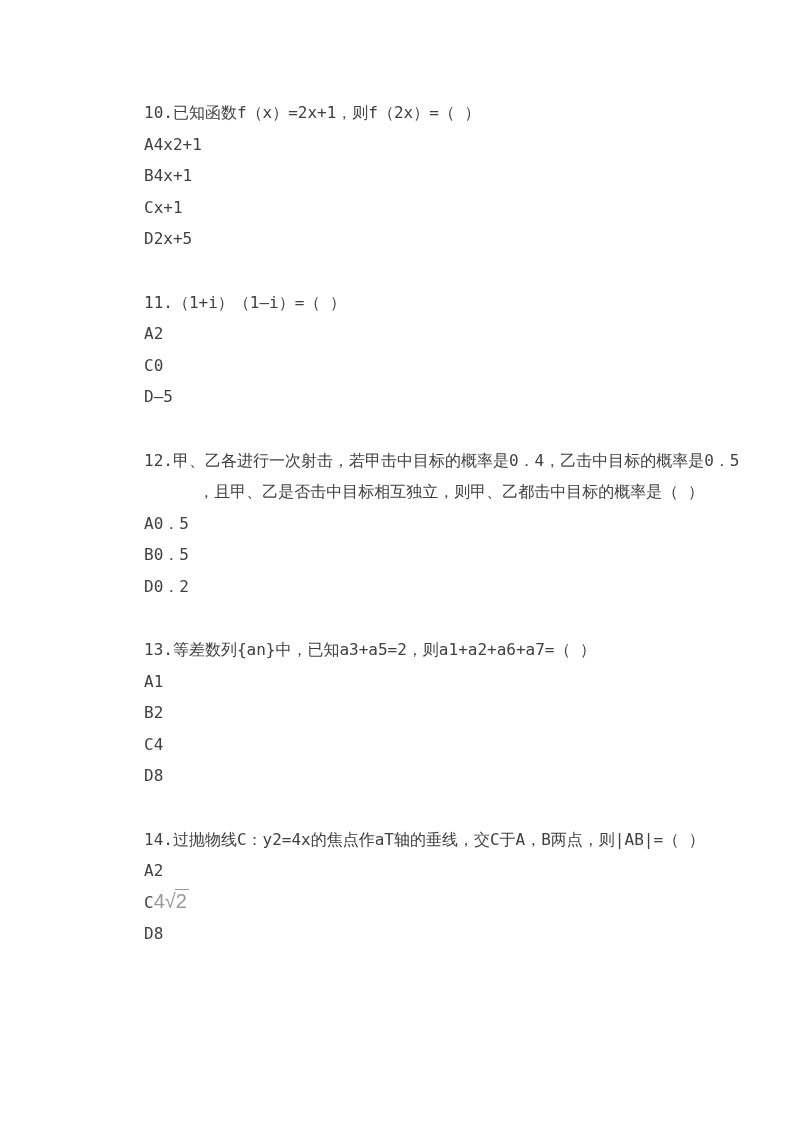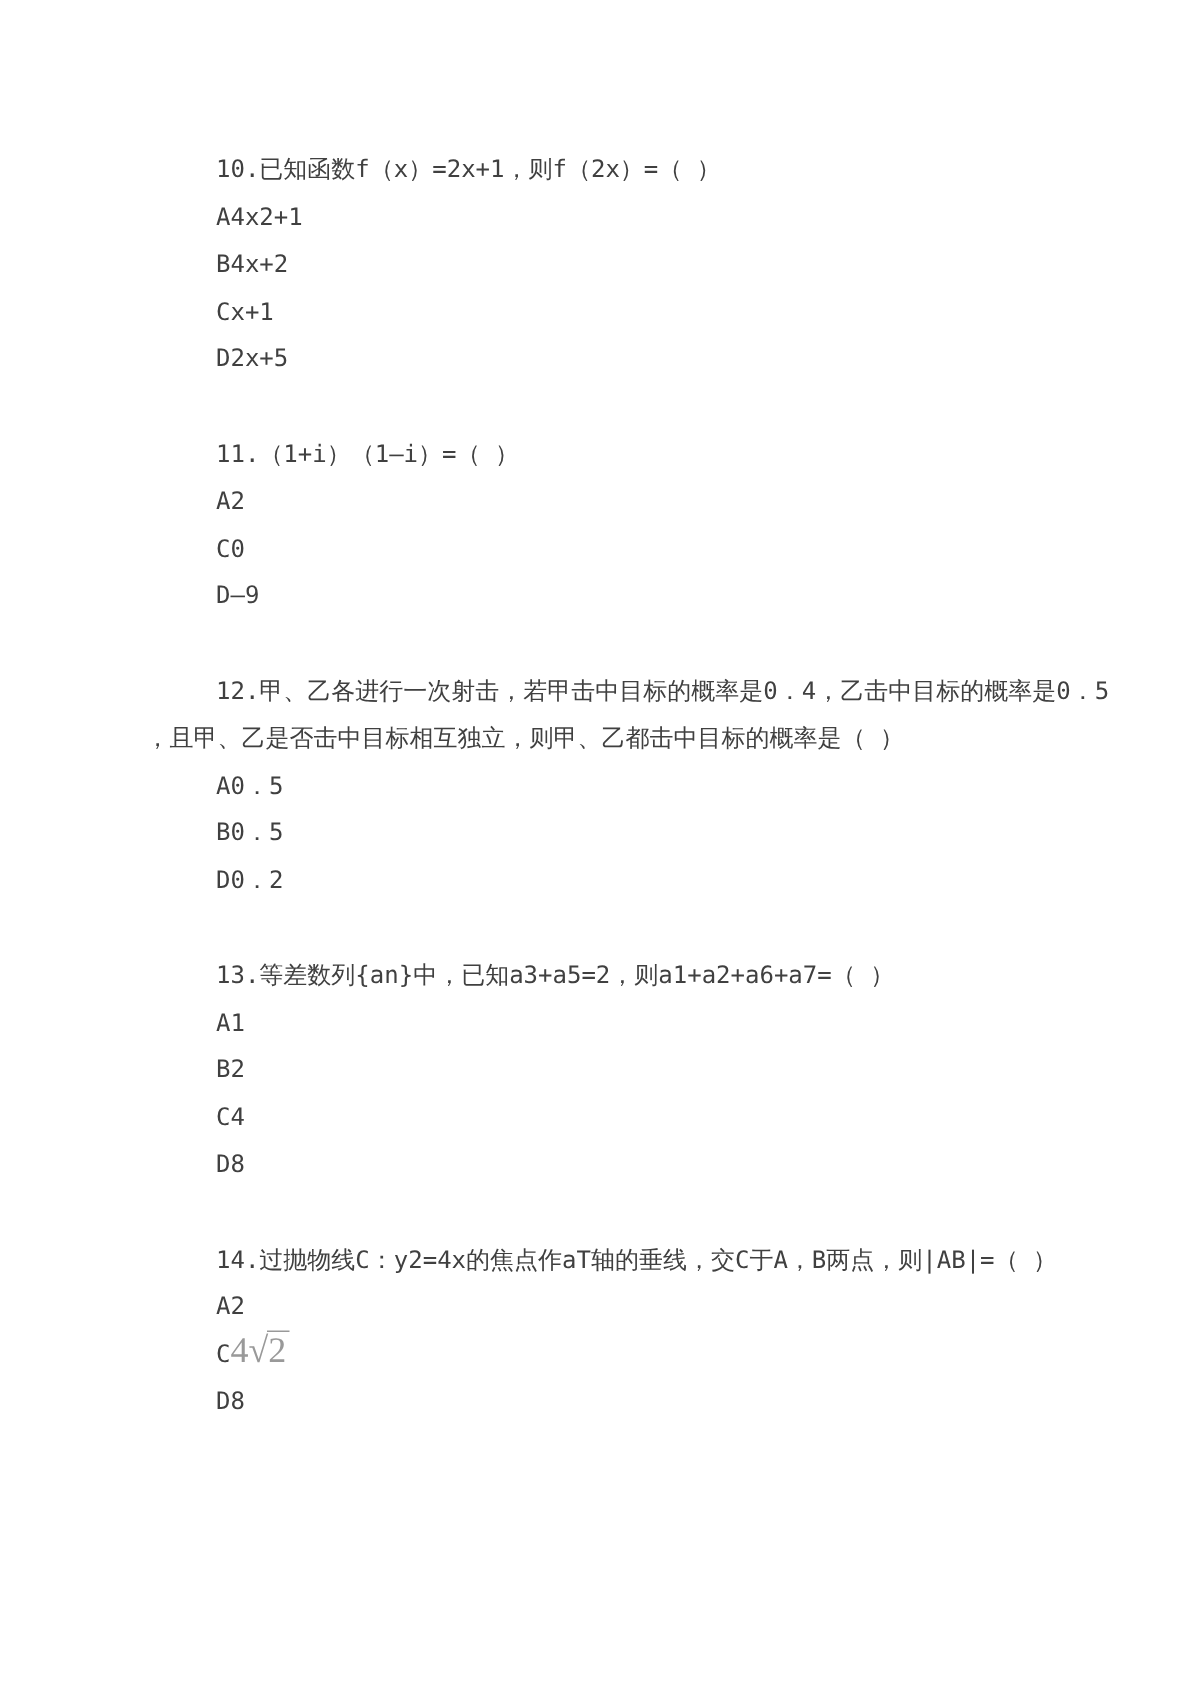--- a/index.html
+++ b/index.html
@@ -20,58 +20,59 @@
     color: #404040;
   }
   p.line {
     margin: 0;
     line-height: 31.6px;
     text-indent: 47px;
     white-space: pre;
   }
   p.line.cont {
     text-indent: 0;
+    text-align: right;
   }
   .block-gap {
     height: 31.6px;
   }
   .math {
-    font-family: Liberation Serif, serif;
-    font-size: 24px;
+    font-family: Liberation Sans, sans-serif;
+    font-size: 20px;
     color: #999999;
     line-height: 1;
   }
   .math .radical-sign {
     margin-right: -1px;
   }
   .math .radicand {
     border-top: 1px solid #999999;
     padding: 0 2px 0 1px;
   }
 </style>
 </head>
 <body>
 
 <div class="doc">
 
   <section>
     <p class="line">10.已知函数f（x）=2x+1，则f（2x）=（ ）</p>
     <p class="line">A4x2+1</p>
-    <p class="line">B4x+2</p>
+    <p class="line">B4x+1</p>
     <p class="line">Cx+1</p>
     <p class="line">D2x+5</p>
   </section>
 
   <div class="block-gap"></div>
 
   <section>
     <p class="line">11.（1+i）（1—i）=（ ）</p>
     <p class="line">A2</p>
     <p class="line">C0</p>
-    <p class="line">D—9</p>
+    <p class="line">D—5</p>
   </section>
 
   <div class="block-gap"></div>
 
   <section>
     <p class="line">12.甲、乙各进行一次射击，若甲击中目标的概率是0．4，乙击中目标的概率是0．5</p>
     <p class="line cont">，且甲、乙是否击中目标相互独立，则甲、乙都击中目标的概率是（ ）</p>
     <p class="line">A0．5</p>
     <p class="line">B0．5</p>
     <p class="line">D0．2</p>

